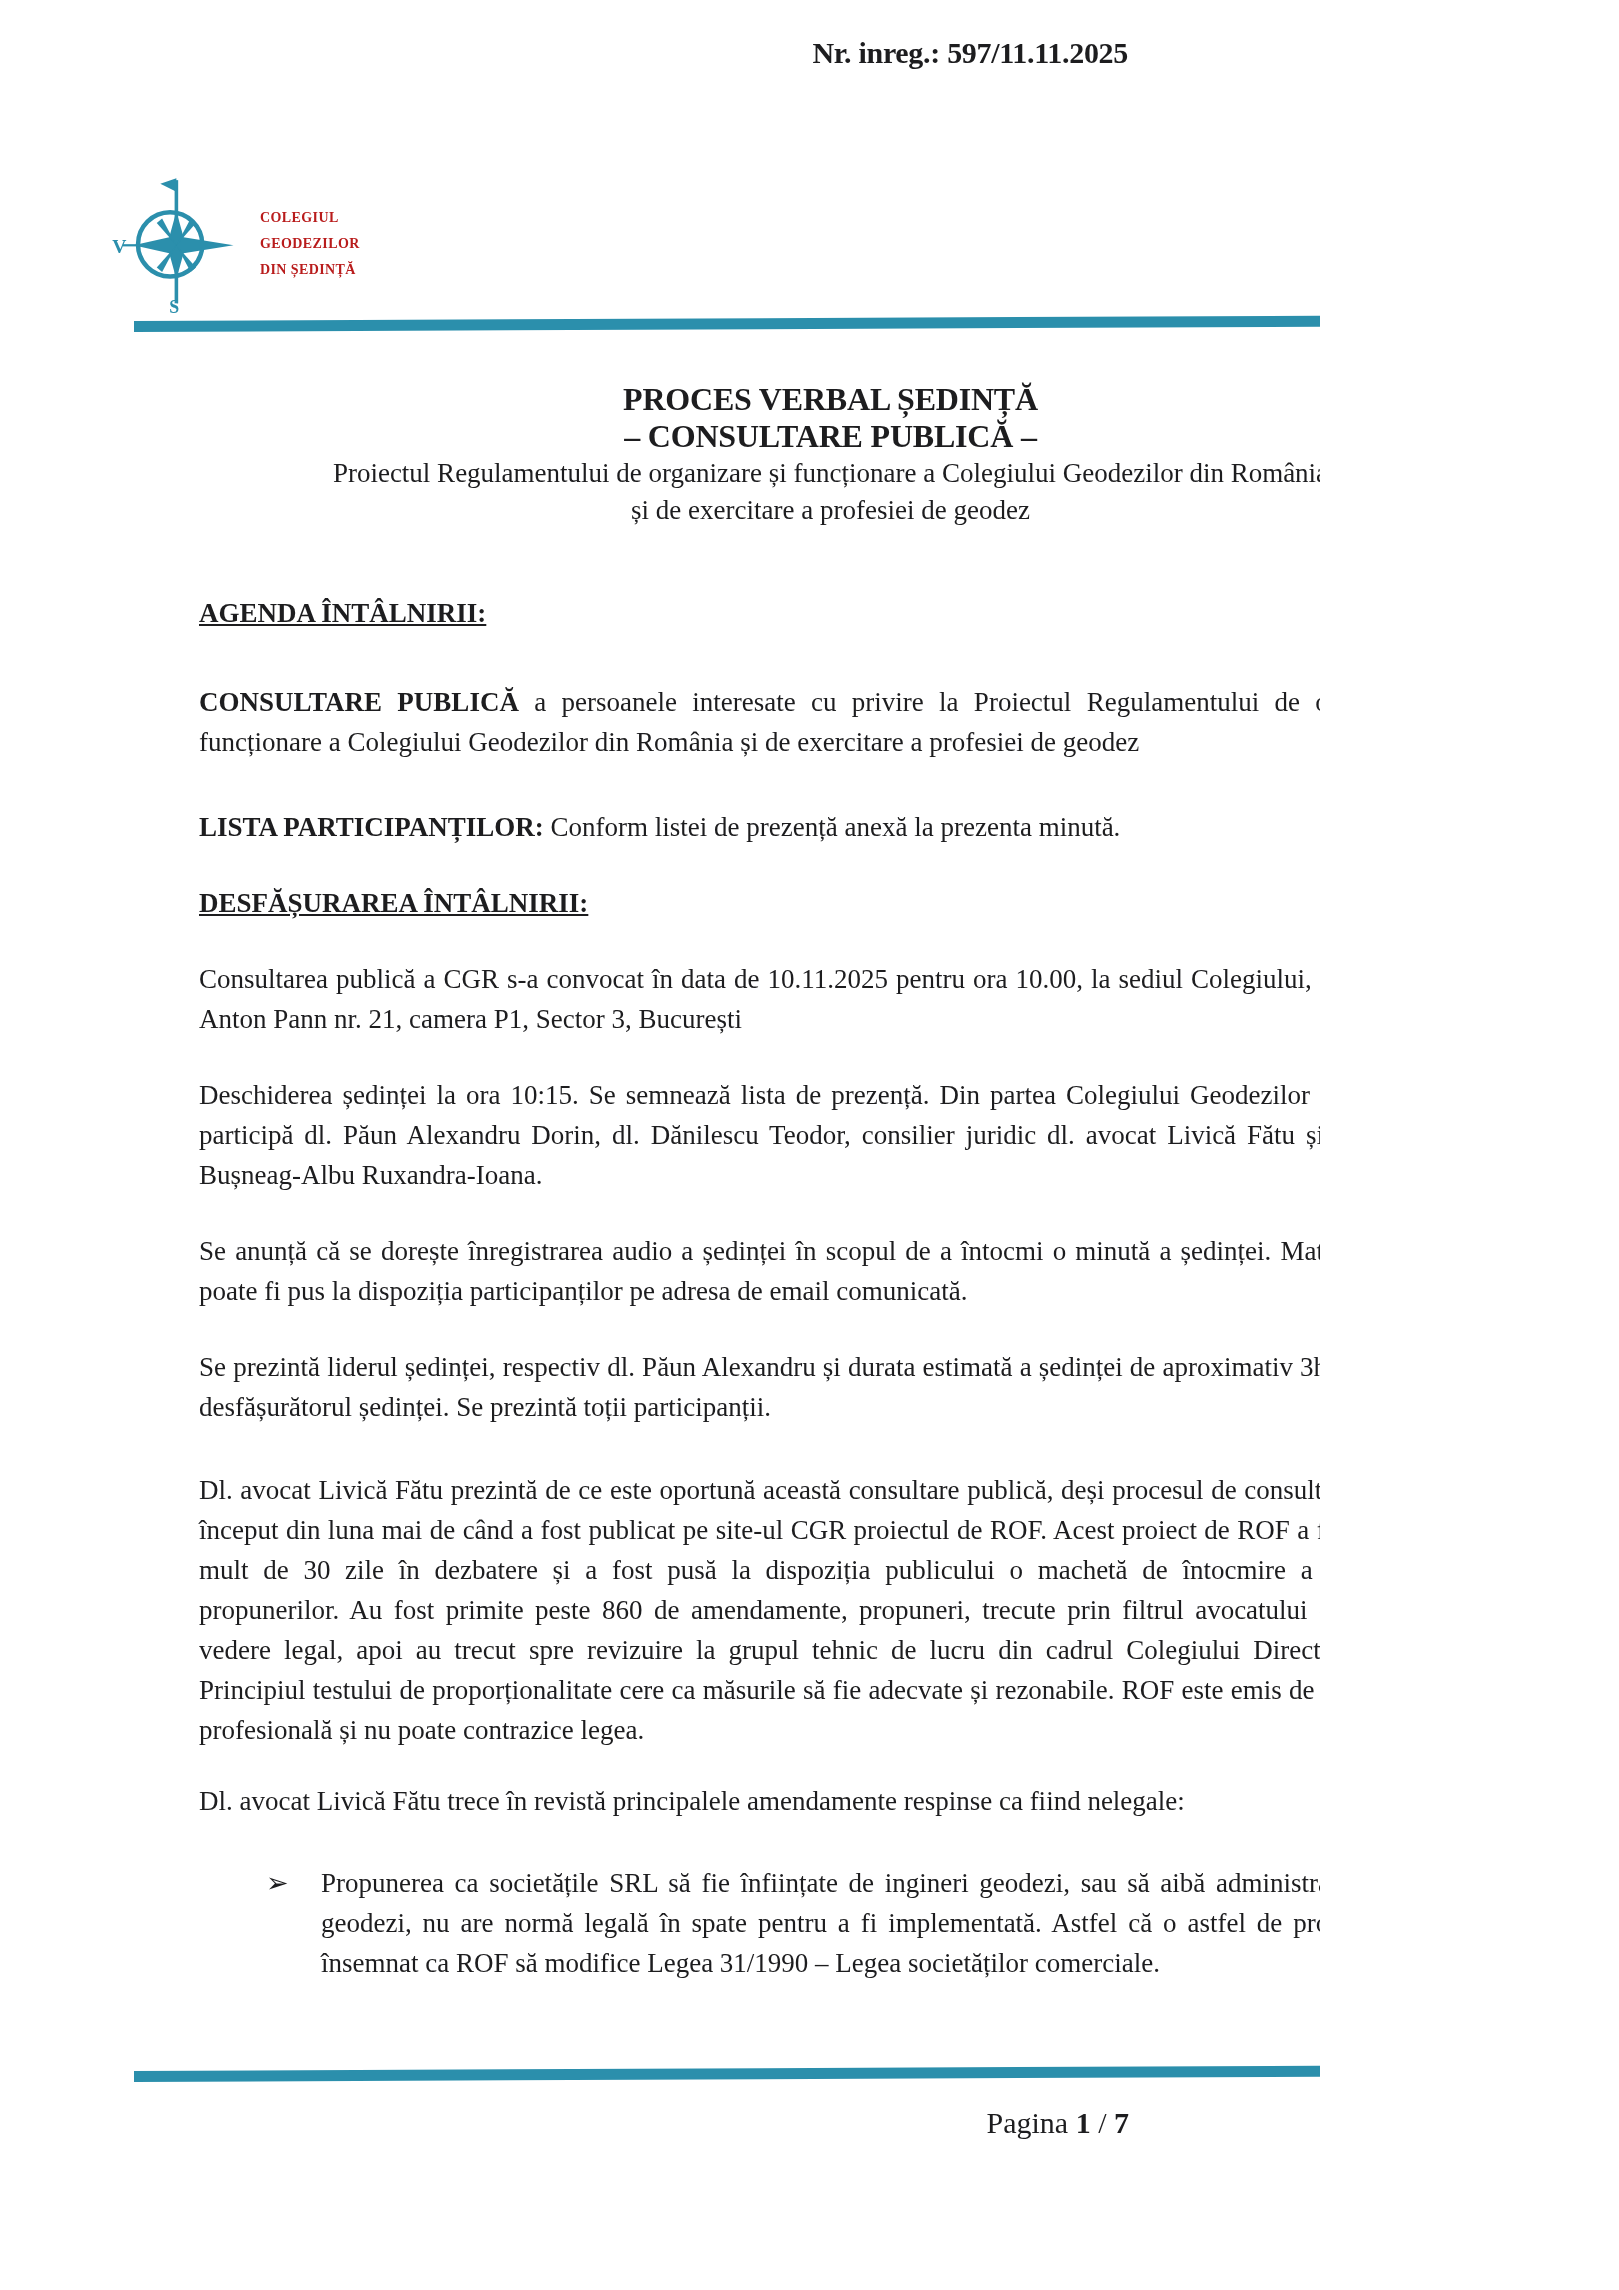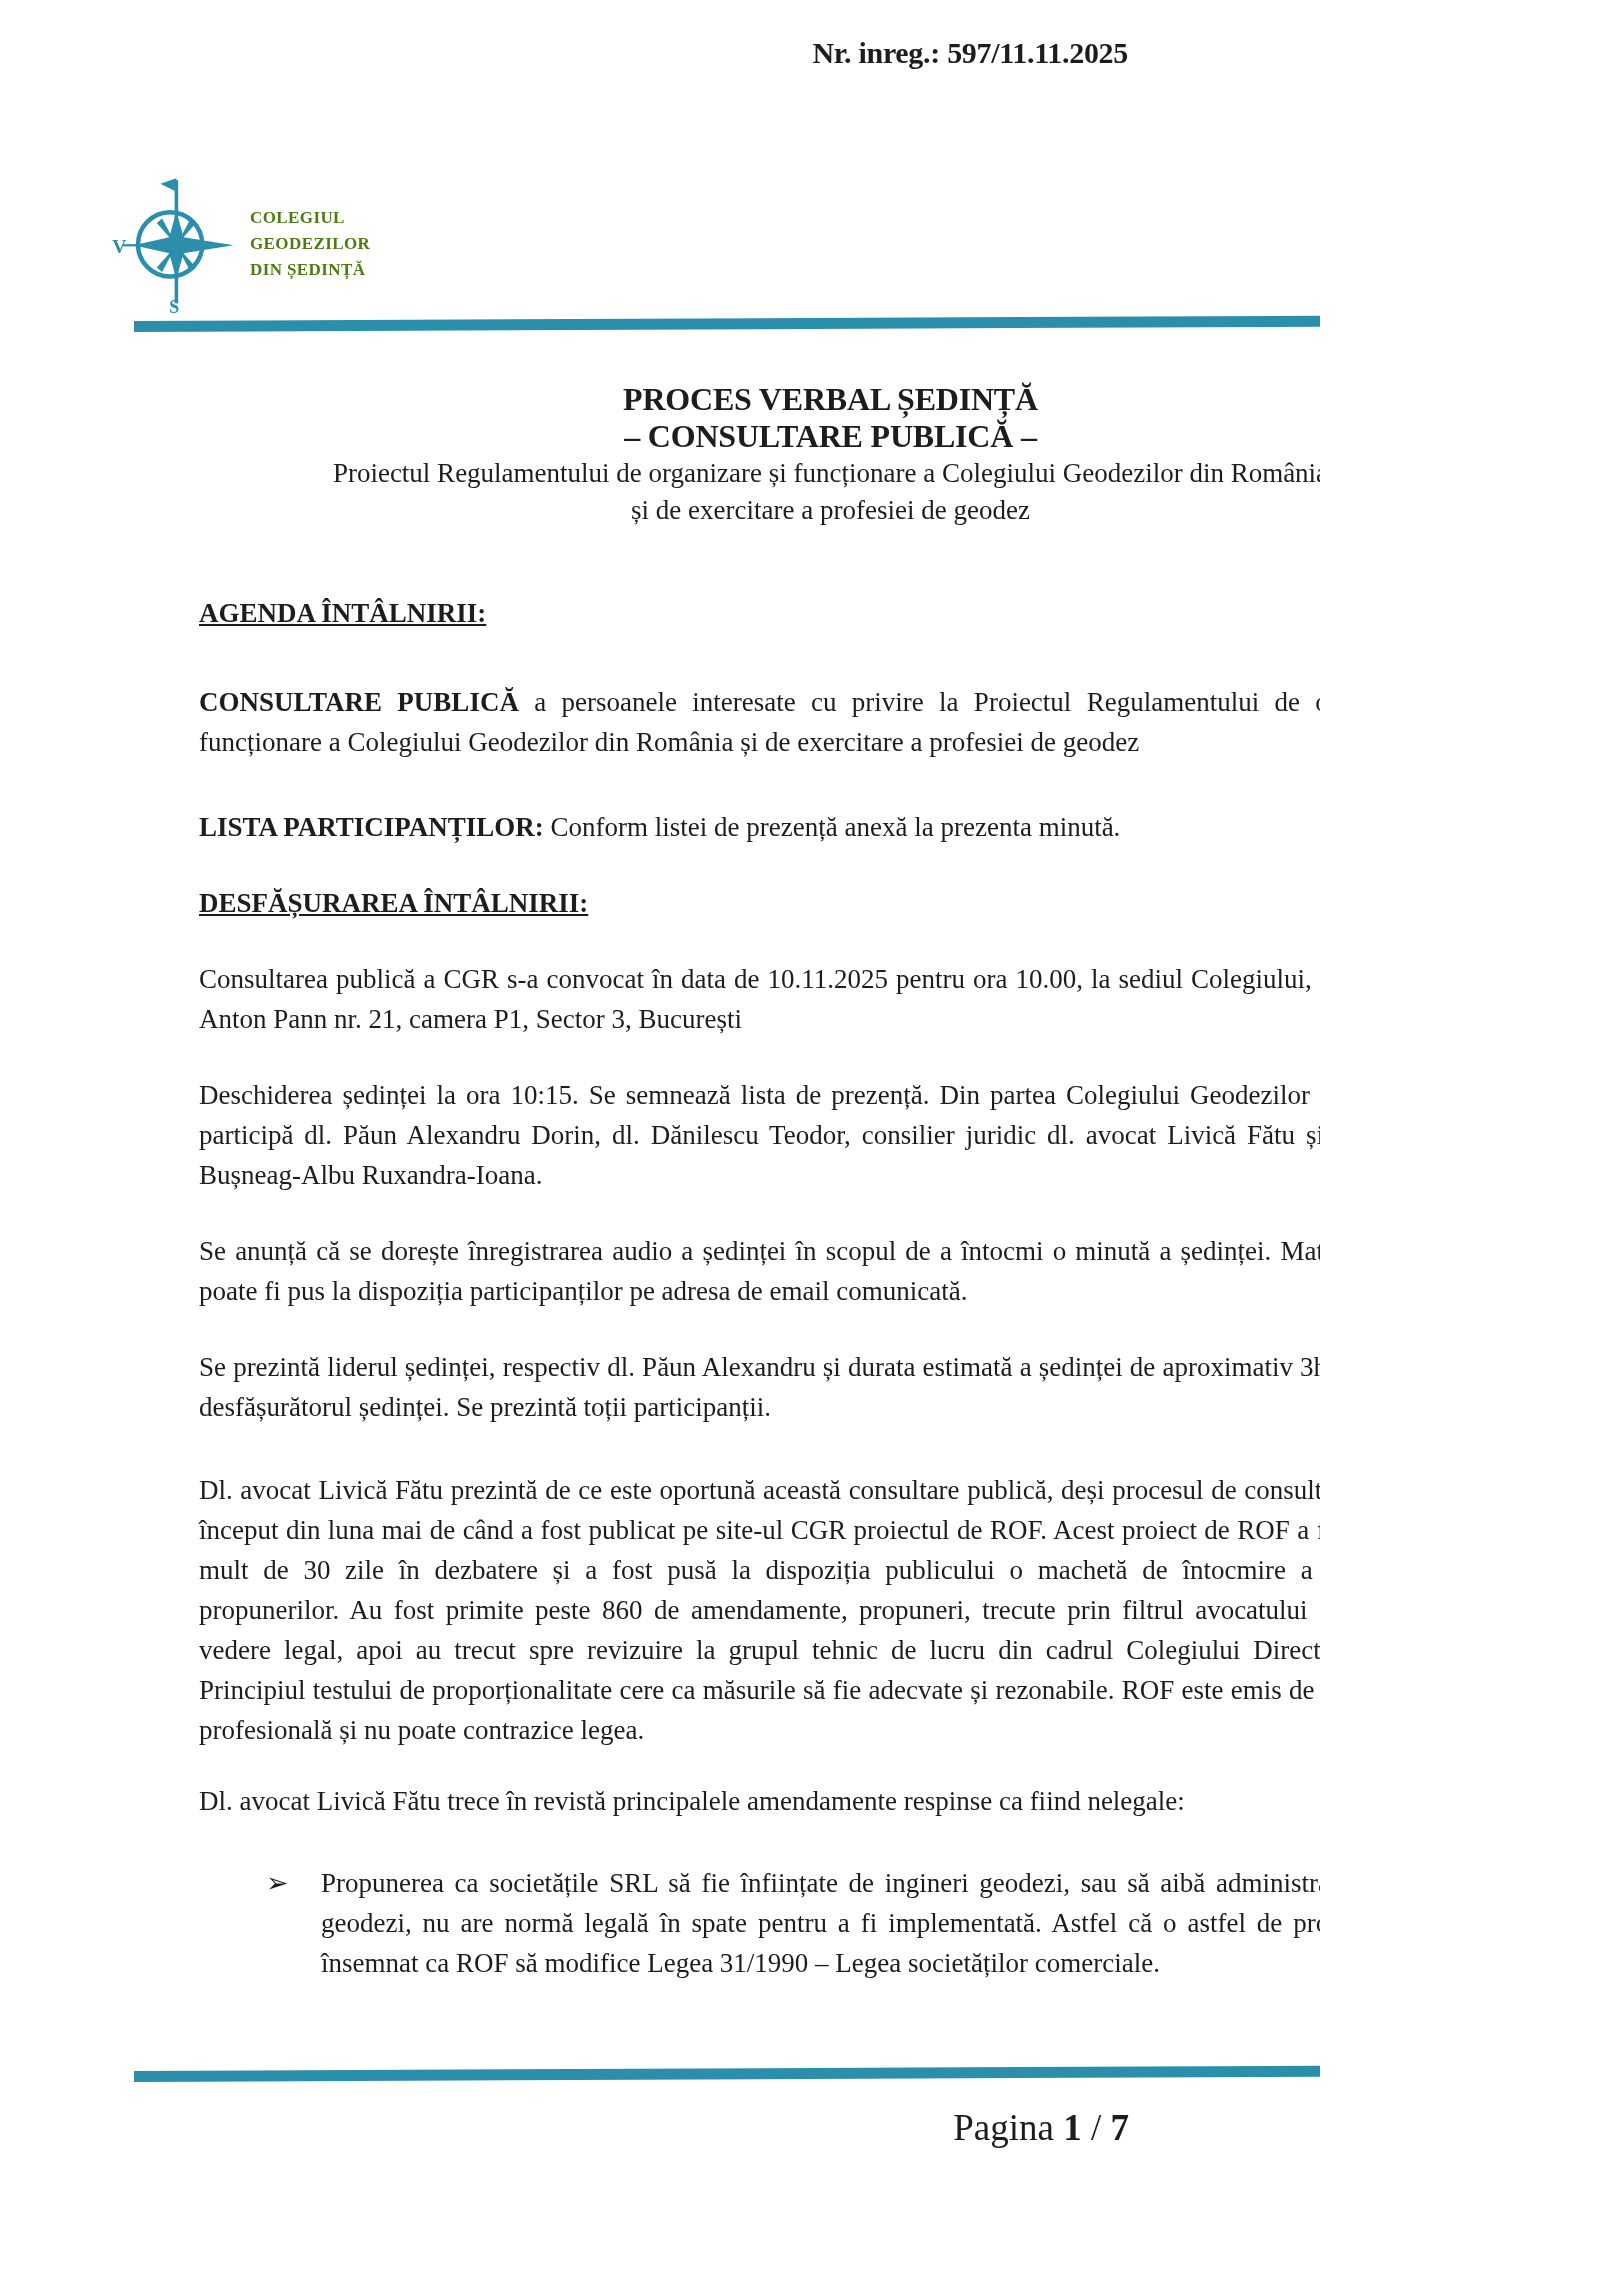--- a/index.html
+++ b/index.html
@@ -23,26 +23,26 @@
   }
   
   .logo {
     position: absolute;
     left: 112px;
     top: 173px;
     display: flex;
     align-items: center;
   }
   .logo-text {
-    margin-left: 11px;
+    margin-left: 21px;
     font-weight: bold;
-    font-size: 17px;
+    font-size: 14px;
     line-height: 26px;
     letter-spacing: 0.4px;
-    color: #4d7c0f;
+    color: #b91c1c;
   }
   .logo-text div { white-space: nowrap; }
   
   .rule {
     position: absolute;
     left: 134px;
     width: 1351px;
     height: 10.7px;
     background: #2b8fac;
     transform: rotate(-0.25deg);
@@ -71,21 +71,21 @@
   .mt-40 { margin-top: 36px; }
   .mt-35 { margin-top: 31px; }
   .bullet { display: flex; margin: 42px 0 0 67px; }
   .bullet-marker { flex: 0 0 55px; font-size: 27px; }
   .bullet-text { flex: 1; text-align: justify; margin: 0; }
   
   .footer {
     position: absolute;
     top: 2106px;
     right: 191px;
-    font-size: 37px;
+    font-size: 30px;
   }
   .compass { display: block; }
 </style>
 </head>
 <body>
 
 <div class="page">
 
   <div class="reg">Nr. inreg.: 597/11.11.2025</div>
 

